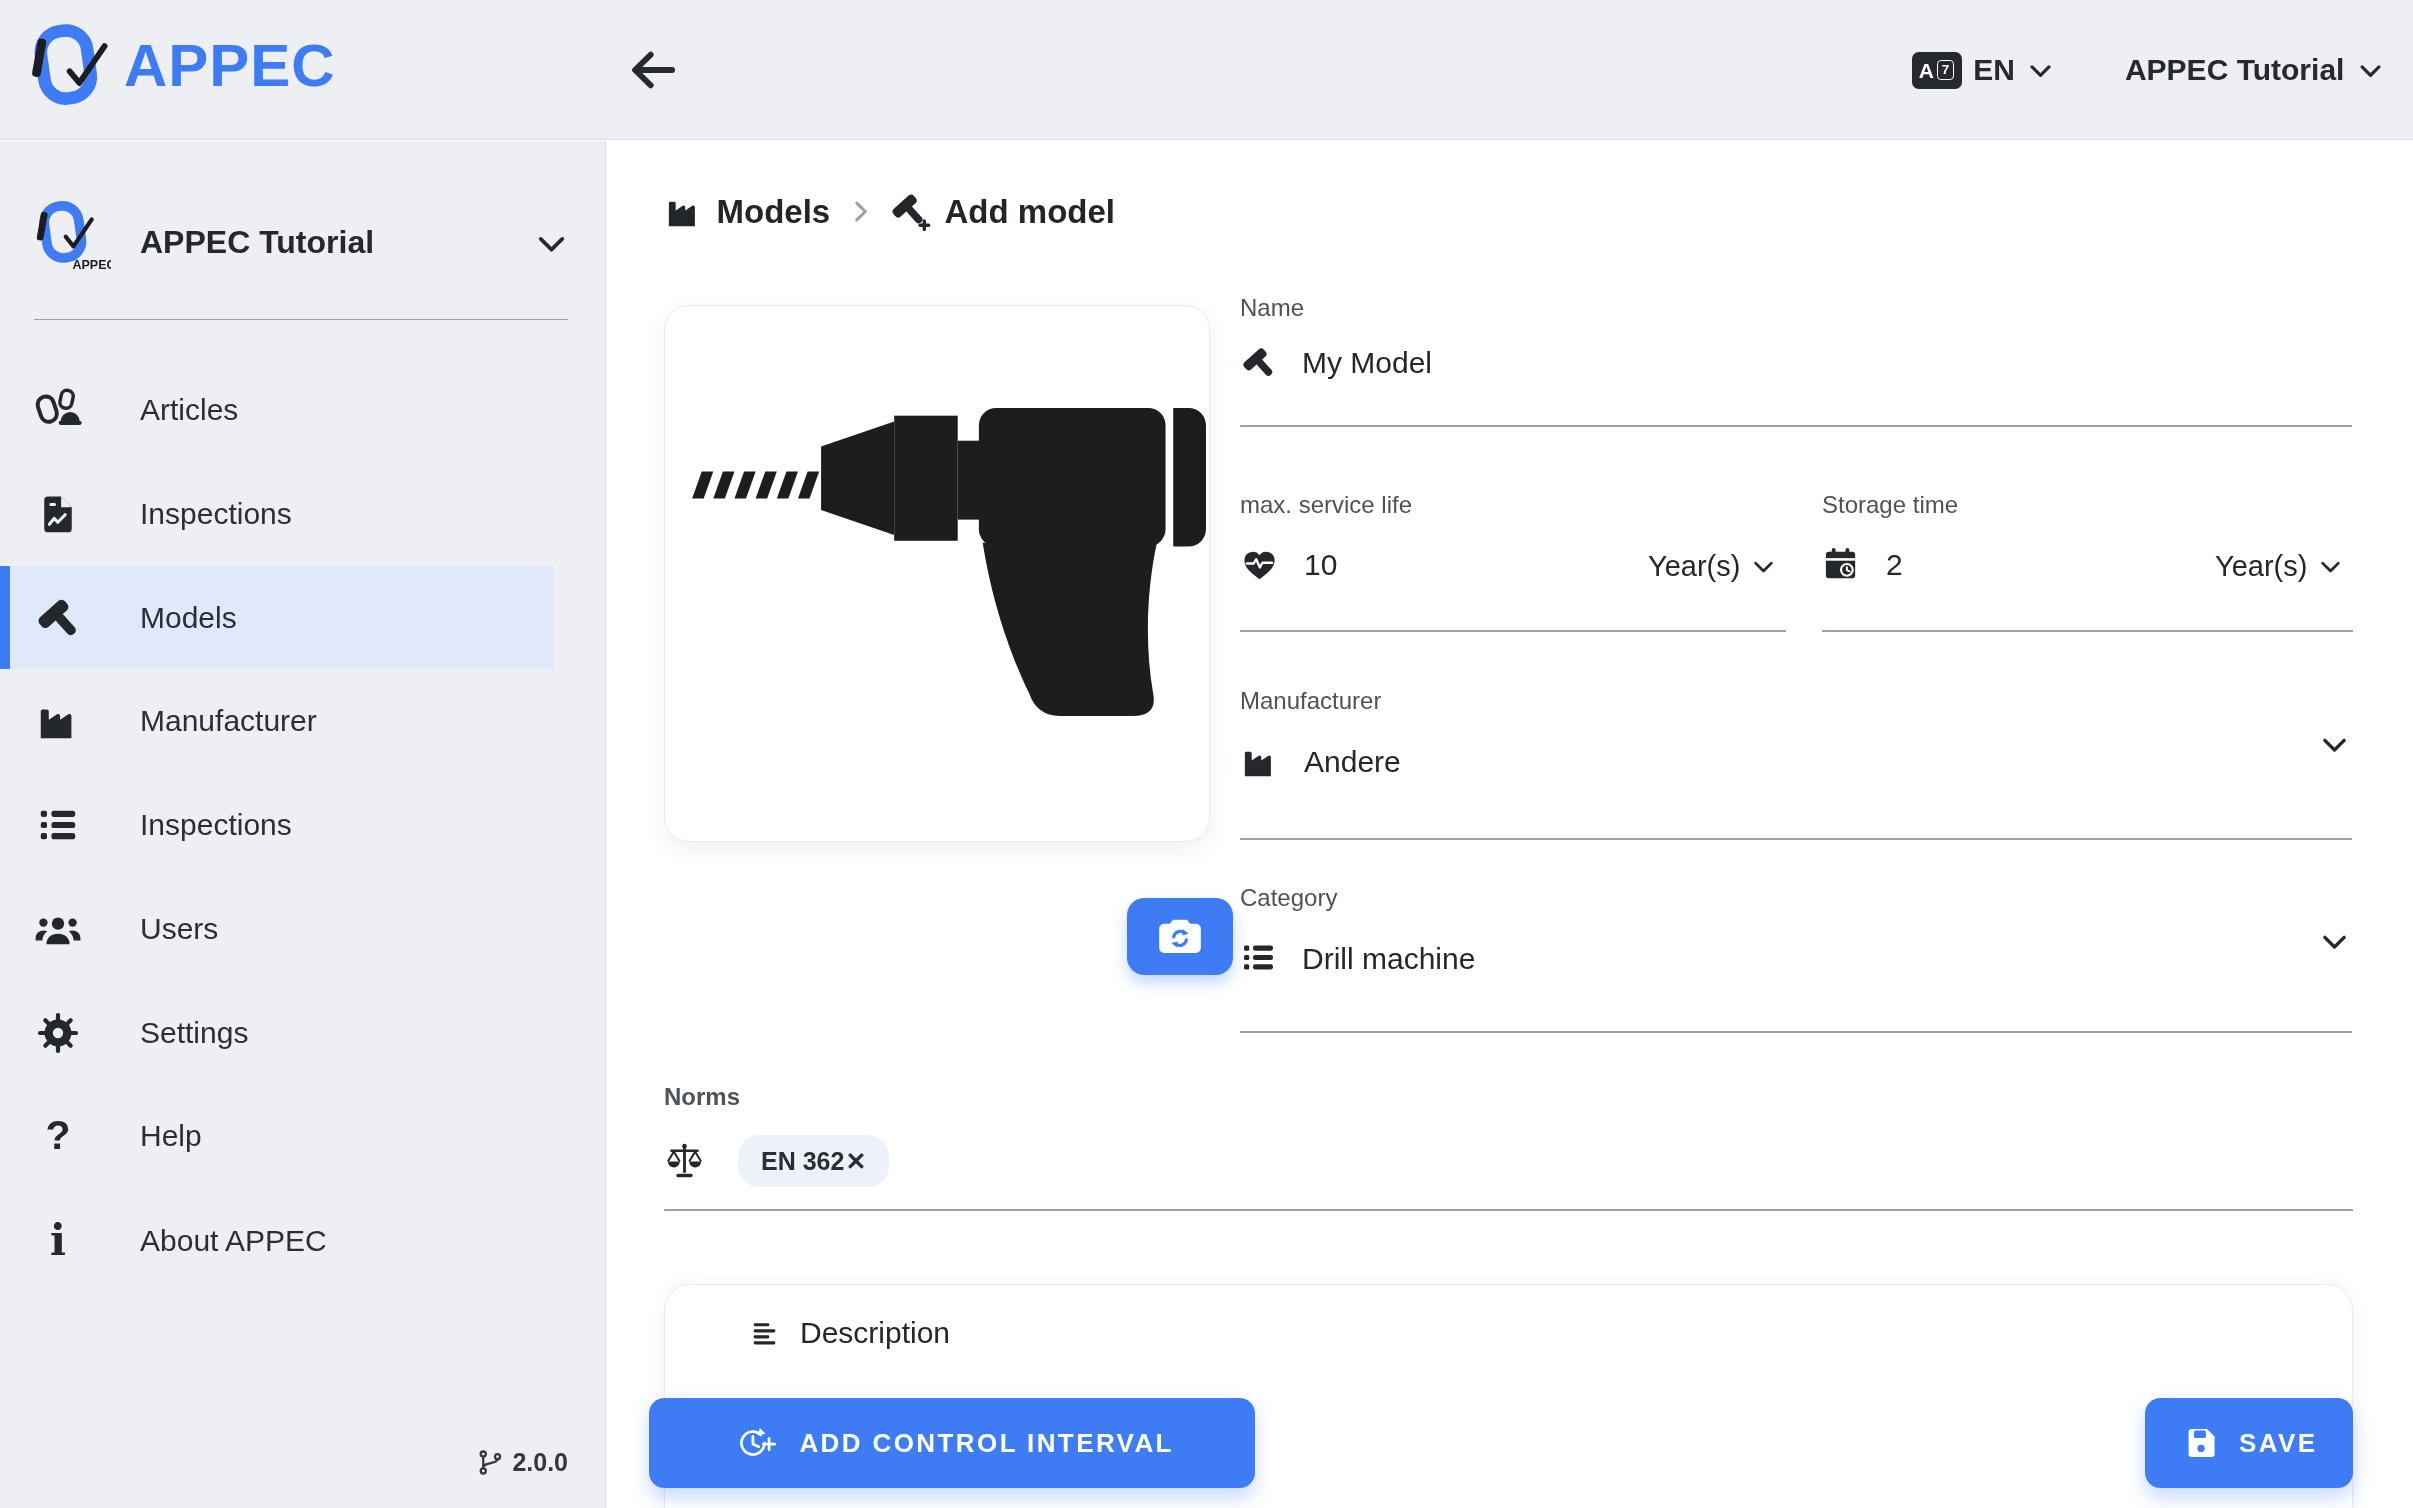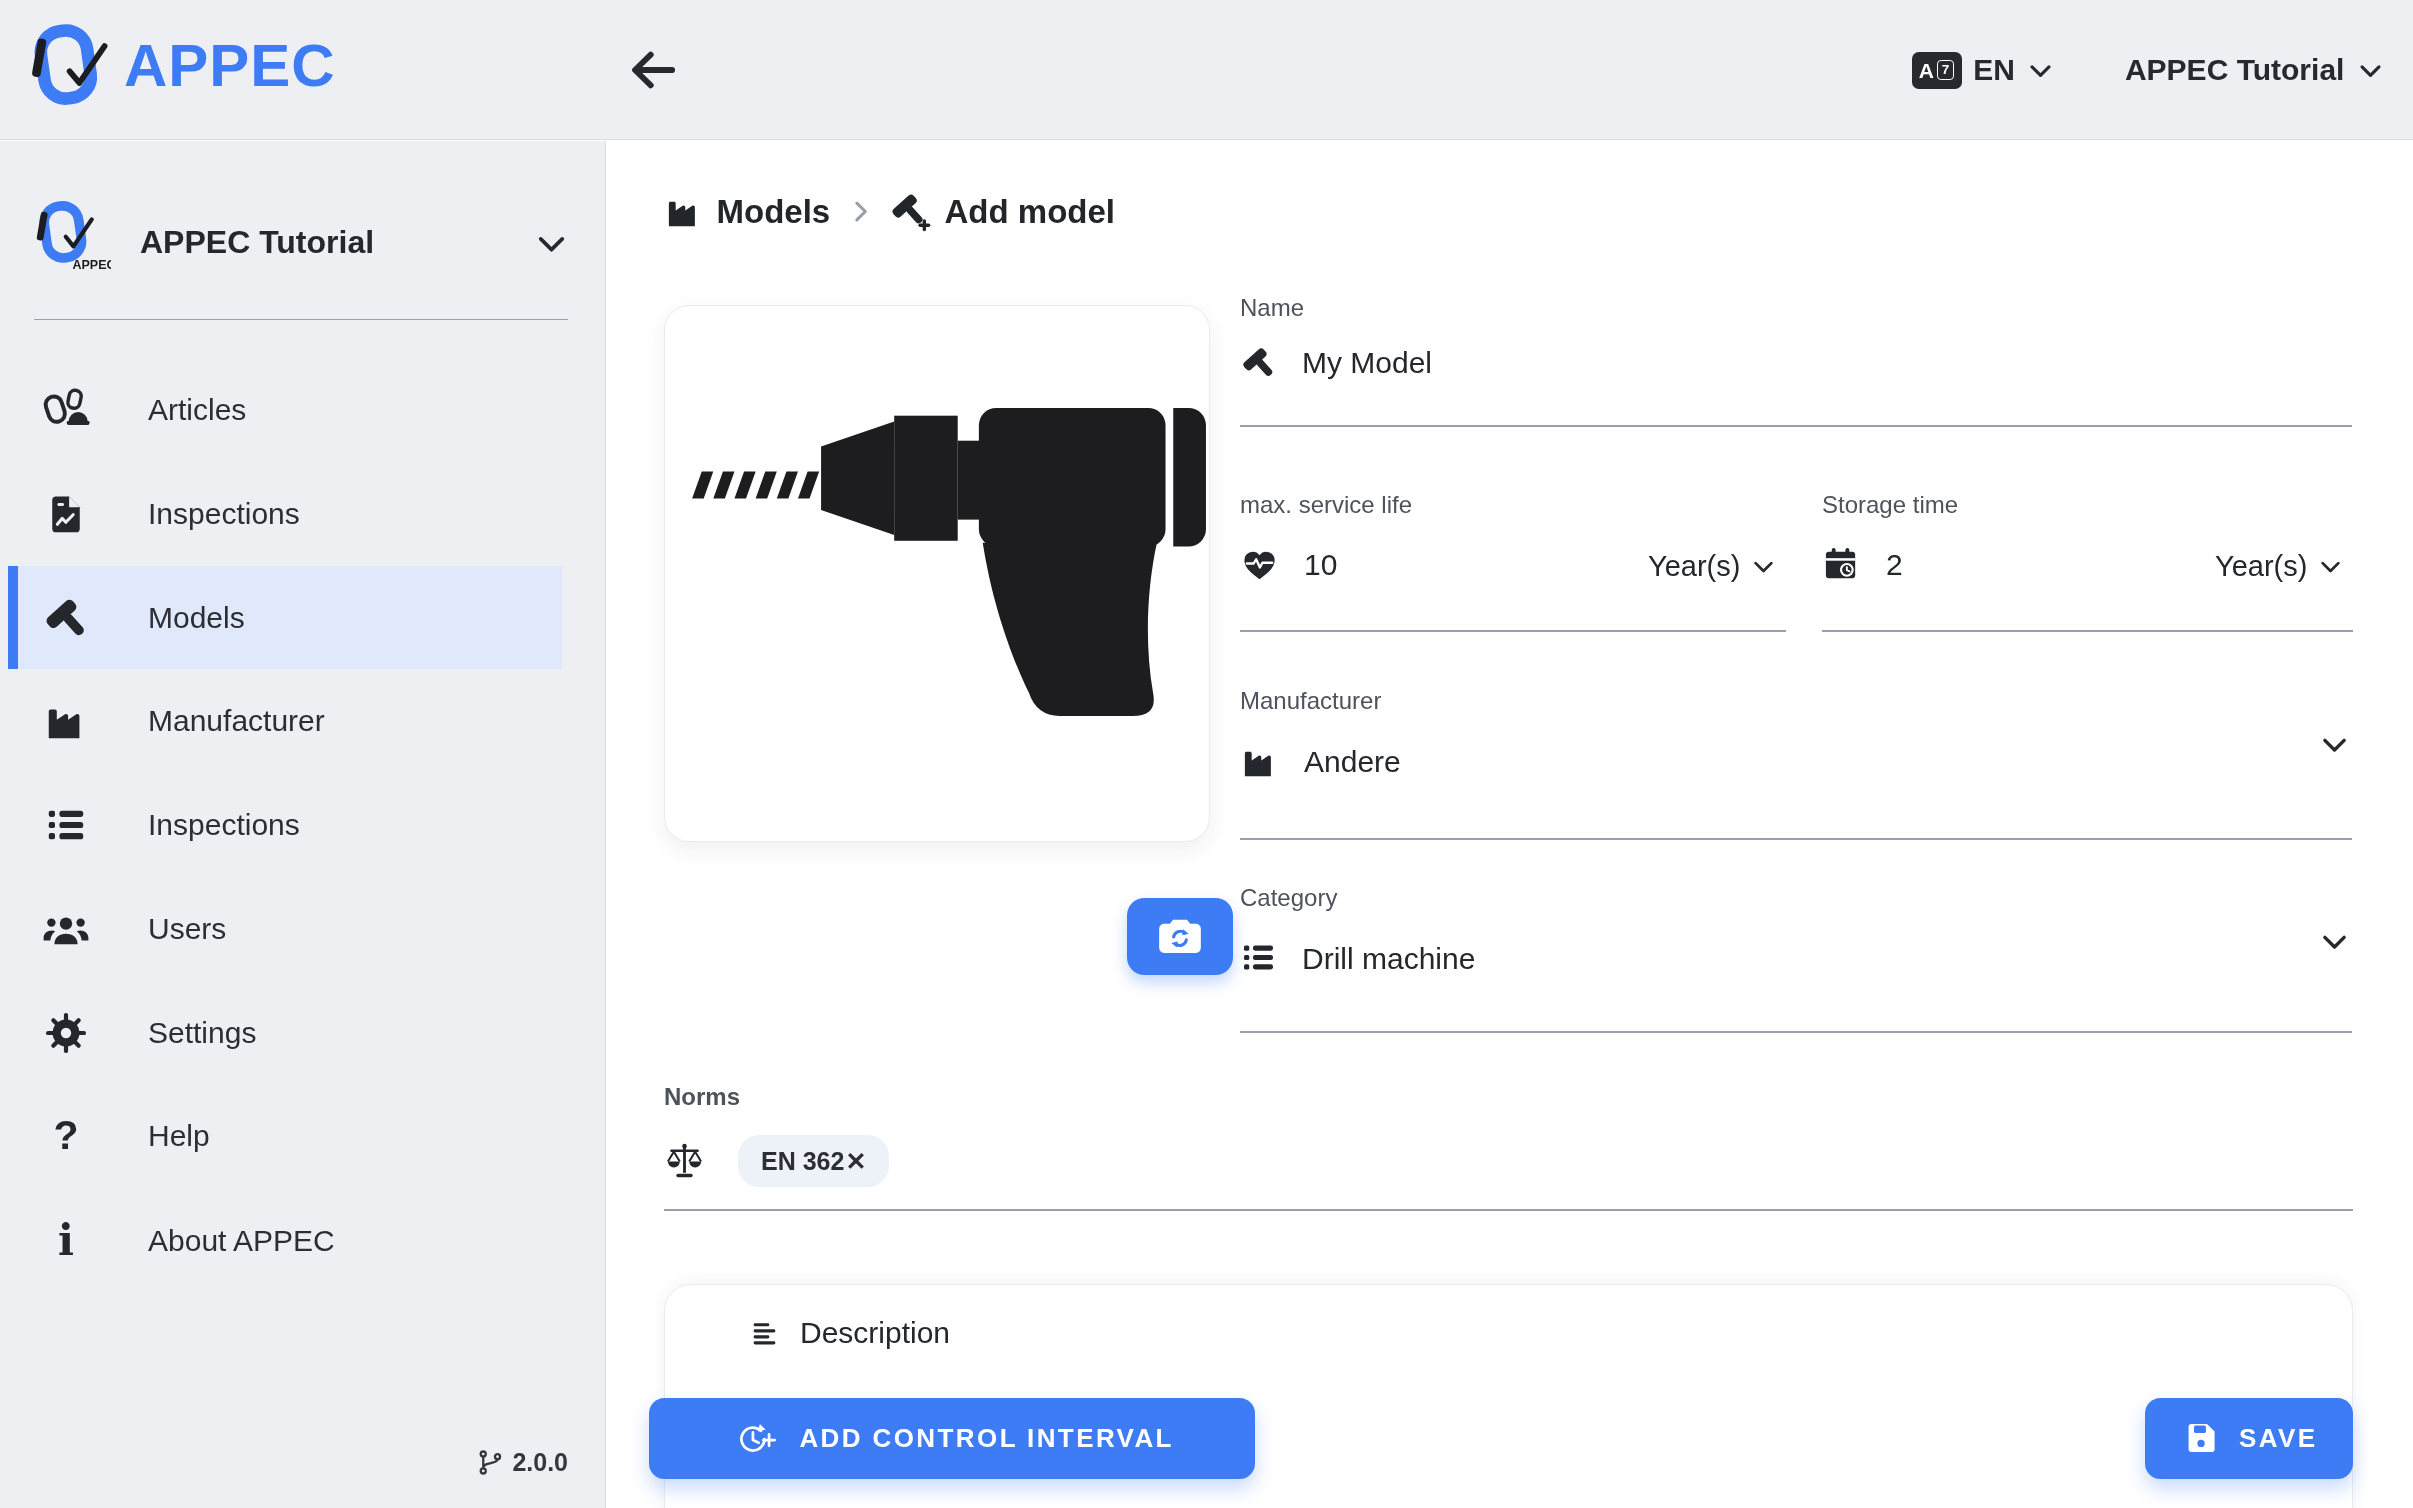--- a/index.html
+++ b/index.html
@@ -20,21 +20,21 @@
   .tr-a{color:#fff;font-size:21px;font-weight:700;line-height:1;}
   .tr-b{color:#fff;font-size:13.5px;font-weight:700;border:1.9px solid #fff;border-radius:3.9px;width:15.4px;height:18.3px;display:flex;align-items:center;justify-content:center;line-height:1;}
 
   
   .sidebar{position:absolute;left:0;top:141px;width:606px;height:1367px;background:#edeff3;border-right:1px solid #d9dce1;box-sizing:border-box;}
   .org-row{position:absolute;left:0;top:53px;width:606px;height:97px;display:flex;align-items:center;cursor:pointer;}
   .org-logo{position:absolute;left:34px;top:3.9px;width:77px;height:89px;}
   .org-label{position:absolute;left:140px;font-size:32px;font-weight:600;color:#24272c;}
   .org-chev{position:absolute;left:533px;top:31px;}
   .side-divider{position:absolute;left:34px;top:178px;width:534px;height:0;border-top:1.9px solid #9aa1ab;}
-  .nav-item{position:absolute;left:8px;width:554px;height:103px;display:flex;align-items:center;cursor:pointer;box-sizing:border-box;}
+  .nav-item{position:absolute;left:0;width:554px;height:103px;display:flex;align-items:center;cursor:pointer;box-sizing:border-box;}
   .nav-item .ic{position:absolute;left:34px;width:48px;height:48px;display:flex;align-items:center;justify-content:center;color:#24272c;}
   .nav-item .lbl{position:absolute;left:140px;font-size:30px;font-weight:500;color:#2b2f35;}
   .nav-item.active{background:#e0e9fb;}
   .nav-item.active::before{content:"";position:absolute;left:0;top:0;width:9.7px;height:103px;background:#3d7cf5;}
   .glyph-help{font-size:41px;font-weight:700;color:#24272c;line-height:1;}
   .glyph-info{font-family:"DejaVu Serif",serif;font-size:42px;font-weight:700;color:#24272c;line-height:1;}
   .version-row{position:absolute;right:37px;bottom:31px;display:flex;gap:7.7px;}
   .version-txt{font-size:25px;font-weight:600;color:#34383e;}
 
   
@@ -57,21 +57,21 @@
   .chev-end{position:absolute;cursor:pointer;}
 
   .chip{display:flex;align-items:center;gap:1px;background:#edf1f8;border-radius:21px;padding:11.6px 23px;cursor:default;}
   .chip-txt{font-size:25px;font-weight:600;color:#2b2f35;}
   .chip-x{font-size:25px;font-weight:700;color:#2b2f35;cursor:pointer;line-height:1;}
 
   .desc-card{position:absolute;left:57px;top:1143px;width:1689px;height:406px;background:#ffffff;border:1px solid #e9ebef;border-radius:27px;box-shadow:0 -1.9px 17.4px rgba(30,40,60,.05);box-sizing:border-box;}
   .desc-head{position:absolute;left:85px;top:31px;display:flex;align-items:center;gap:21px;}
   .desc-lbl{font-size:30px;font-weight:500;color:#24272c;}
 
-  .btn{position:absolute;top:1257px;height:81px;border:none;border-radius:15.4px;background:#3d7cf5;color:#fff;display:flex;align-items:center;justify-content:center;gap:19.3px;cursor:pointer;box-shadow:0 9.7px 19.3px rgba(61,124,245,.28);}
+  .btn{position:absolute;top:1257px;height:90px;border:none;border-radius:15.4px;background:#3d7cf5;color:#fff;display:flex;align-items:center;justify-content:center;gap:19.3px;cursor:pointer;box-shadow:0 9.7px 19.3px rgba(61,124,245,.28);}
   .btn-txt{font-size:26px;font-weight:700;letter-spacing:2.4px;color:#fff;}
   .btn-add{left:42px;width:606px;}
   .btn-save{left:1538px;width:208px;}
 </style>
 </head>
 <body>
 
 <div class="screen">
 
   <header class="topbar">

